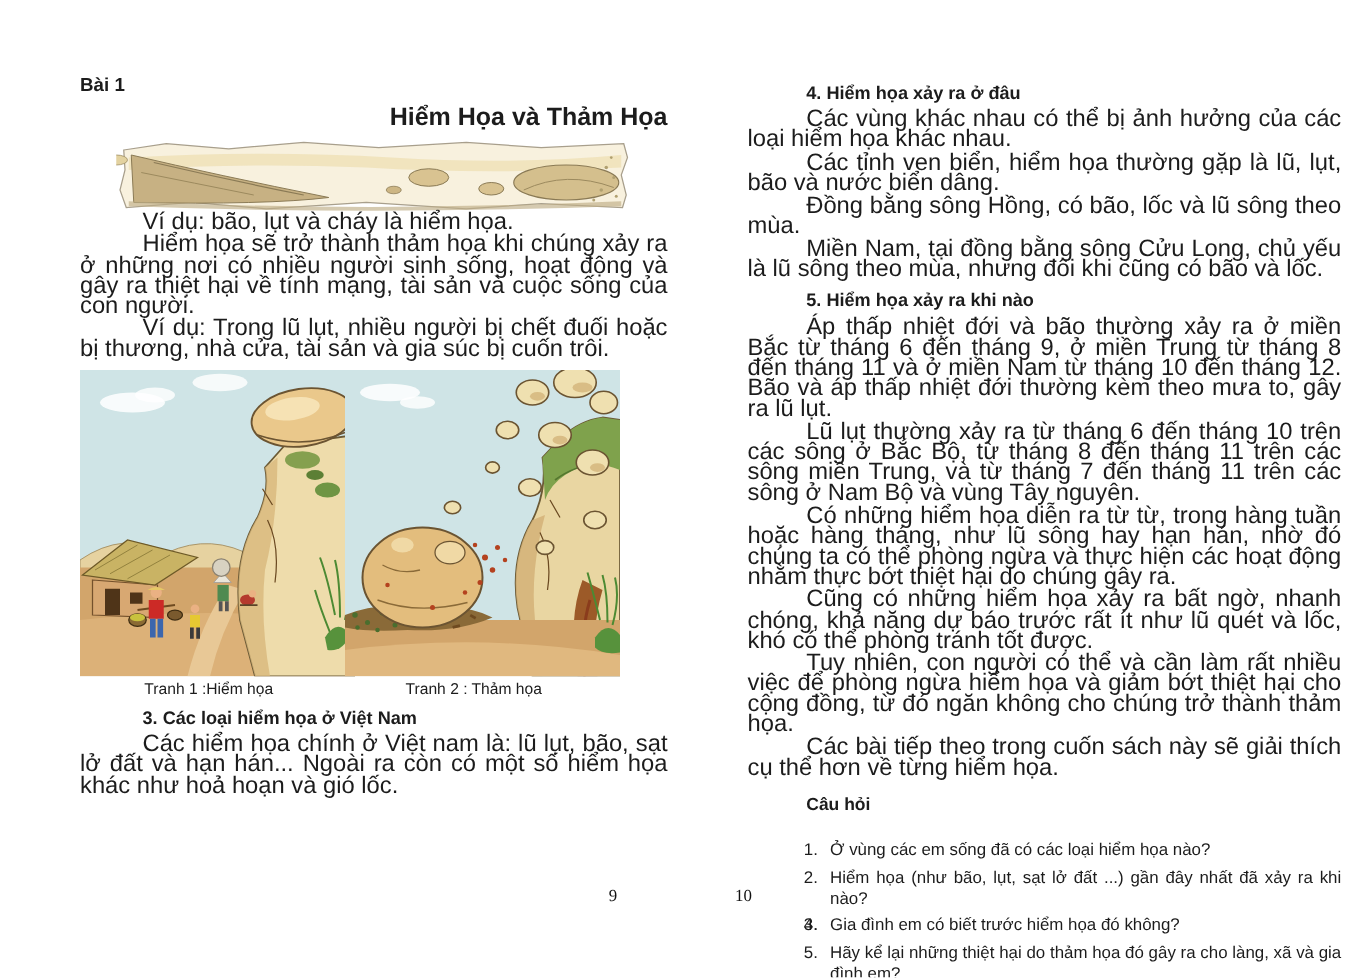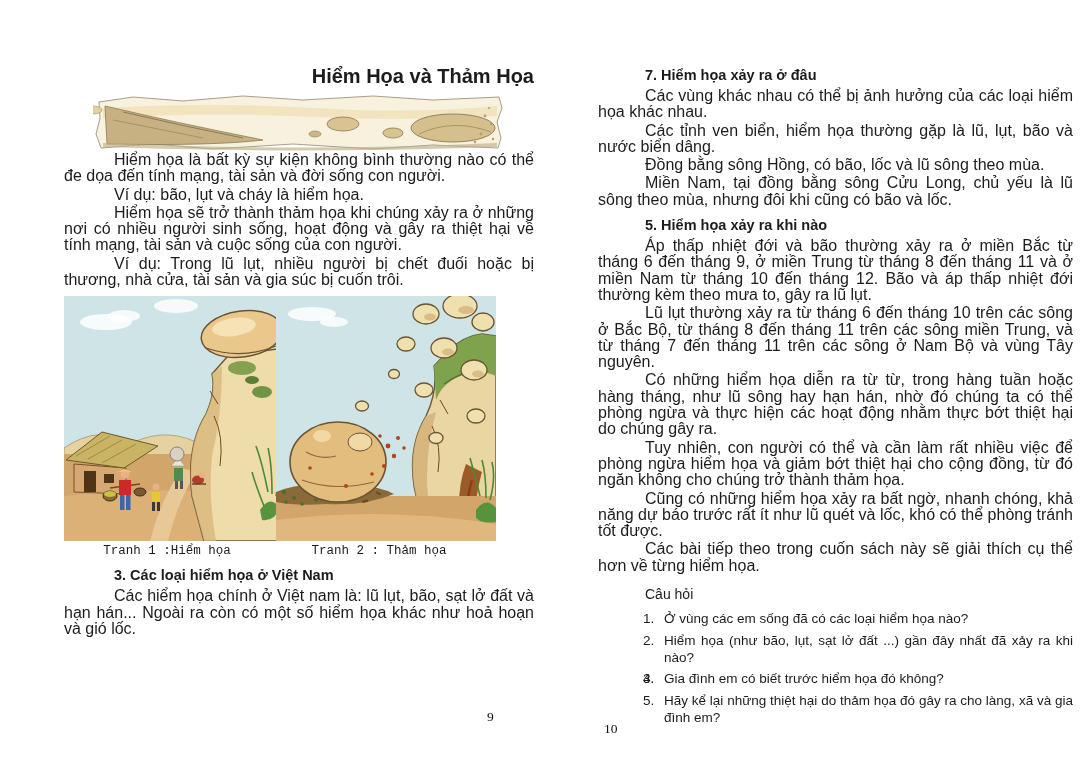--- a/index.html
+++ b/index.html
@@ -6,40 +6,41 @@
   .doc{position:relative;width:1090px;height:782px;background:#ffffff;overflow:hidden;
        font-family:"Liberation Sans", sans-serif;color:#1c1c1c;}
   .col{position:absolute;top:60px;}
   .col-left{left:64px;width:470px;}
   .col-right{left:598px;top:58px;width:475px;}
   .lesson{font-size:15px;font-weight:bold;line-height:18px;}
   .title{font-size:20px;font-weight:bold;text-align:right;margin:4px 0 6px 0;line-height:24px;}
   .banner{display:block;margin:0 auto;width:412px;height:58px;}
   h2.sec{font-size:14.5px;font-weight:bold;margin:8px 0 4px 0;padding-left:50px;line-height:18px;}
   .col-right h2.sec{padding-left:47px;margin:8px 0 4px 0;}
-  p.body{font-size:16px;line-height:16.3px;text-align:justify;margin:0 0 2px 0;text-indent:50px;}
+  p.body{font-size:19px;line-height:16.3px;text-align:justify;margin:0 0 2px 0;text-indent:50px;}
   .col-right p.body{text-indent:47px;}
   .figrow{display:flex;gap:6px;margin-top:8px;}
-  figure{margin:0;width:206px;font-family:Liberation Mono, monospace;}
+  figure{margin:0;width:206px;}
   figure svg{display:block;width:220px;height:245px;}
   figcaption{text-align:center;font-size:12.5px;margin-top:3px;color:#1c1c1c;}
-  .qhead{font-size:14px;font-weight:normal;margin:12px 0 8px 0;padding-left:47px;line-height:17px;}
+  .qhead{font-size:14px;font-weight:bold;margin:12px 0 20px 0;padding-left:47px;line-height:17px;}
   .q-item{position:relative;padding-left:66px;font-size:13.5px;line-height:16.8px;
           margin-bottom:5px;text-align:justify;}
   .q-num{position:absolute;left:45px;top:0;}
   .pn{position:absolute;top:709px;font-family:"Liberation Serif", serif;font-size:13.5px;color:#111;}
   .pn-left{left:487px;}
-  .pn-right{left:604px;margin-top:12px;}
+  .pn-right{left:588px;}
 </style>
 </head>
 <body>
 
 <div class="doc">
 
   <section class="col col-left">
+    <div class="lesson">Bài 1</div>
     <div class="title">Hiểm Họa và Thảm Họa</div>
 
     <svg class="banner" viewBox="0 0 412 58">
       <path d="M6,8 L40,3 L90,7 L150,2 L210,6 L280,2 L340,6 L406,3 L409,14 L404,28 L408,44 L405,54 L340,51 L280,55 L200,50 L120,55 L60,50 L8,54 L3,40 L7,24 Z" fill="#f8f1de" stroke="#a89f8c" stroke-width="1"></path>
       <path d="M10,14 Q120,8 220,14 Q320,20 404,12 L404,22 Q300,28 200,22 Q100,18 10,24 Z" fill="#f0e2ba" opacity="0.9"></path>
       <path d="M12,12 Q80,28 170,46 Q120,52 14,50 Z" fill="#c7b183" stroke="#8a7a55" stroke-width="0.8"></path>
       <path d="M30,18 Q90,32 150,44" stroke="#8a7a55" stroke-width="1" fill="none"></path>
       <path d="M20,26 Q60,34 110,44" stroke="#9c8a5e" stroke-width="0.8" fill="none"></path>
       <ellipse cx="250" cy="30" rx="16" ry="7" fill="#d9c391" stroke="#8a7a55" stroke-width="0.8"></ellipse>
       <ellipse cx="300" cy="39" rx="10" ry="5" fill="#d9c391" stroke="#8a7a55" stroke-width="0.8"></ellipse>
@@ -51,21 +52,20 @@
         <circle cx="392" cy="22" r="1.4"></circle>
           <circle cx="398" cy="30" r="1.2"></circle>
           <circle cx="388" cy="40" r="1.4"></circle>
         <circle cx="400" cy="45" r="1.2"></circle>
           <circle cx="382" cy="48" r="1.2"></circle>
           <circle cx="396" cy="14" r="1.1"></circle>
       </g>
       <path d="M10,49 Q200,58 404,49 L404,53 Q200,60 10,53 Z" fill="#bfae85" opacity="0.65"></path>
     </svg>
 
-    <p class="body">Hiểm họa là bất kỳ sự kiện không bình thường nào có thể đe dọa đến tính mạng, tài sản và đời sống con người.</p>
     <p class="body">Ví dụ: bão, lụt và cháy là hiểm họa.</p>
 
     <p class="body">Hiểm họa sẽ trở thành thảm họa khi chúng xảy ra ở những nơi có nhiều người sinh sống, hoạt động và gây ra thiệt hại về tính mạng, tài sản và cuộc sống của con người.</p>
     <p class="body">Ví dụ: Trong lũ lụt, nhiều người bị chết đuối hoặc bị thương, nhà cửa, tài sản và gia súc bị cuốn trôi.</p>
 
     <div class="figrow">
       <figure>
 
         <svg viewBox="0 0 220 245">
           <rect width="220" height="245" fill="#cfe4e6"></rect>
@@ -208,32 +208,32 @@
         </svg>
         <figcaption>Tranh 2 : Thảm họa</figcaption>
       </figure>
     </div>
 
     <h2 class="sec">3. Các loại hiểm họa ở Việt Nam</h2>
     <p class="body">Các hiểm họa chính ở Việt nam là: lũ lụt, bão, sạt lở đất và hạn hán...  Ngoài ra còn có một số hiểm họa khác như hoả hoạn và gió lốc.</p>
   </section>
 
   <section class="col col-right">
-    <h2 class="sec">7. Hiểm họa xảy ra ở đâu</h2>
+    <h2 class="sec">4. Hiểm họa xảy ra ở đâu</h2>
     <p class="body">Các vùng khác nhau có thể bị ảnh hưởng của các loại hiểm họa khác nhau.</p>
     <p class="body">Các tỉnh ven biển, hiểm họa thường gặp là lũ, lụt, bão và nước biển dâng.</p>
     <p class="body">Đồng bằng sông Hồng, có bão, lốc và lũ sông theo mùa.</p>
     <p class="body">Miền Nam, tại đồng bằng sông Cửu Long, chủ yếu là lũ sông theo mùa,  nhưng đôi khi cũng có bão và lốc.</p>
 
     <h2 class="sec">5. Hiểm họa xảy ra khi nào</h2>
     <p class="body">Áp thấp nhiệt đới và bão thường xảy ra ở miền Bắc từ tháng 6 đến tháng 9, ở miền Trung từ tháng 8 đến tháng 11 và ở miền Nam từ tháng 10 đến tháng 12. Bão và áp thấp nhiệt đới thường kèm theo mưa to, gây ra lũ lụt.</p>
     <p class="body">Lũ lụt thường xảy ra từ tháng 6 đến tháng 10 trên các sông ở Bắc Bộ, từ tháng 8 đến tháng 11 trên các sông miền Trung, và từ tháng 7 đến tháng 11 trên các sông ở Nam Bộ và vùng Tây nguyên.</p>
     <p class="body">Có những hiểm họa diễn ra từ từ, trong hàng tuần hoặc hàng tháng, như lũ sông hay hạn hán, nhờ đó chúng ta có thể phòng ngừa và thực hiện các hoạt động nhằm thực bớt thiệt hại do chúng gây ra.</p>
+    <p class="body">Cũng có những hiểm họa xảy ra bất ngờ, nhanh chóng, khả năng dự báo trước rất ít như lũ quét và lốc, khó có thể phòng tránh tốt được.</p>
     <p class="body">Tuy nhiên, con người có thể và cần làm rất nhiều việc để phòng ngừa hiểm họa và  giảm bớt thiệt hại cho cộng đồng, từ đó ngăn không cho chúng trở thành thảm họa.</p>
-    <p class="body">Cũng có những hiểm họa xảy ra bất ngờ, nhanh chóng, khả năng dự báo trước rất ít như lũ quét và lốc, khó có thể phòng tránh tốt được.</p>
     <p class="body">Các bài tiếp theo trong cuốn sách này sẽ giải thích cụ thể hơn về từng hiểm họa.</p>
 
     <div class="qhead">Câu hỏi</div>
 
     <div class="q-item">
       <span class="q-num">1.</span>
       <span>Ở vùng các em sống đã có các loại hiểm họa nào?</span>
     </div>
     <div class="q-item">
       <span class="q-num">2.</span>

